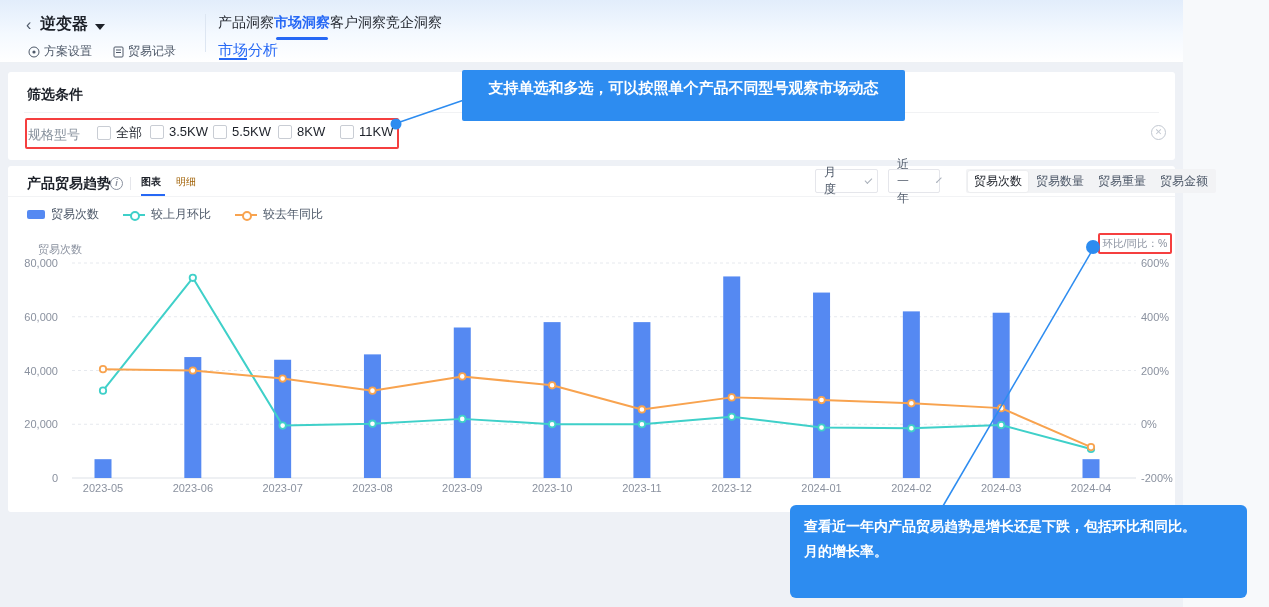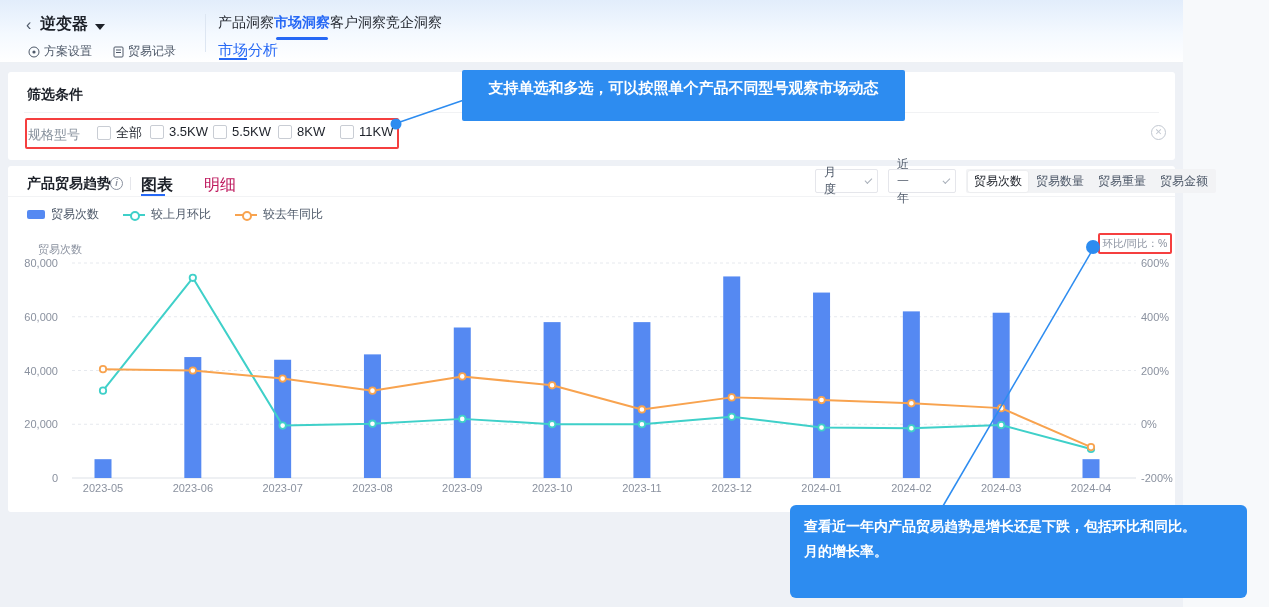--- a/index.html
+++ b/index.html
@@ -54,29 +54,29 @@
   
   .tip { background:#2d8cf0; color:#ffffff; font-weight:bold; z-index:30; }
   .tip1 { left:462px; top:70px; width:443px; height:51px; font-size:15px; line-height:35px; text-align:center; border-radius:2px; }
   .tip2 { left:790px; top:505px; width:457px; height:93px; font-size:14px; line-height:25px; padding:9px 14px; border-radius:6px; }
 
   
   .trend-title { left:27px; top:175px; font-size:14px; font-weight:bold; color:#1d2129; }
   .info-icon { left:110px; top:177px; width:13px; height:13px; border:1px solid #8a919f; border-radius:50%;
     font-size:9px; color:#8a919f; text-align:center; line-height:11px; font-style:italic; font-weight:bold; }
   .hdr-sep { left:130px; top:177px; width:1px; height:13px; background:#e5e6eb; }
-  .view-tab { top:175px; font-size:16px; cursor:pointer; }
+  .view-tab { top:175px; font-size:10px; cursor:pointer; }
   .vt1 { left:141px; color:#1d2129; font-weight:bold; }
-  .vt2 { left:176px; color:#be185d;margin-left:28px; }
+  .vt2 { left:176px; color:#a16207; }
   .vt-line { left:141px; top:194px; width:24px; height:2px; background:#2668f5; }
   .chart-hdr-divider { left:8px; top:196px; width:1167px; height:1px; background:#f2f3f5; }
 
   .select-box { top:169px; height:24px; border:1px solid #e5e6eb; border-radius:2px; background:#fff;
     display:flex; align-items:center; justify-content:space-between; padding:0 8px; font-size:12px; color:#4e5969; cursor:pointer;gap:28px; }
-  .sel1 { left:815px; width:63px; } .sel2 { left:888px; width:68px; }
+  .sel1 { left:815px; width:63px; } .sel2 { left:888px; width:52px; }
   .chev { width:7px; height:7px; border-right:1px solid #a9b0ba; border-bottom:1px solid #a9b0ba;
     transform:rotate(45deg) translateY(-2px); }
   .seg-group { left:966px; top:169px; height:24px; background:#f2f3f5; border-radius:2px; display:flex; align-items:center; padding:2px; gap:2px; }
   .seg-item { font-size:12px; color:#4e5969; padding:2px 6px; border-radius:2px; cursor:pointer; white-space:nowrap; }
   .seg-item.active { background:#ffffff; color:#1d2129; box-shadow:0 0 2px rgba(0,0,0,.08); }
 
   
   .legend { left:27px; top:206px; display:flex; align-items:center; gap:24px; font-size:12px; color:#4e5969; }
   .lg-item { display:flex; align-items:center; gap:6px; cursor:pointer; }
   .lg-bar { width:18px; height:9px; border-radius:2px; background:#5589f2; }

